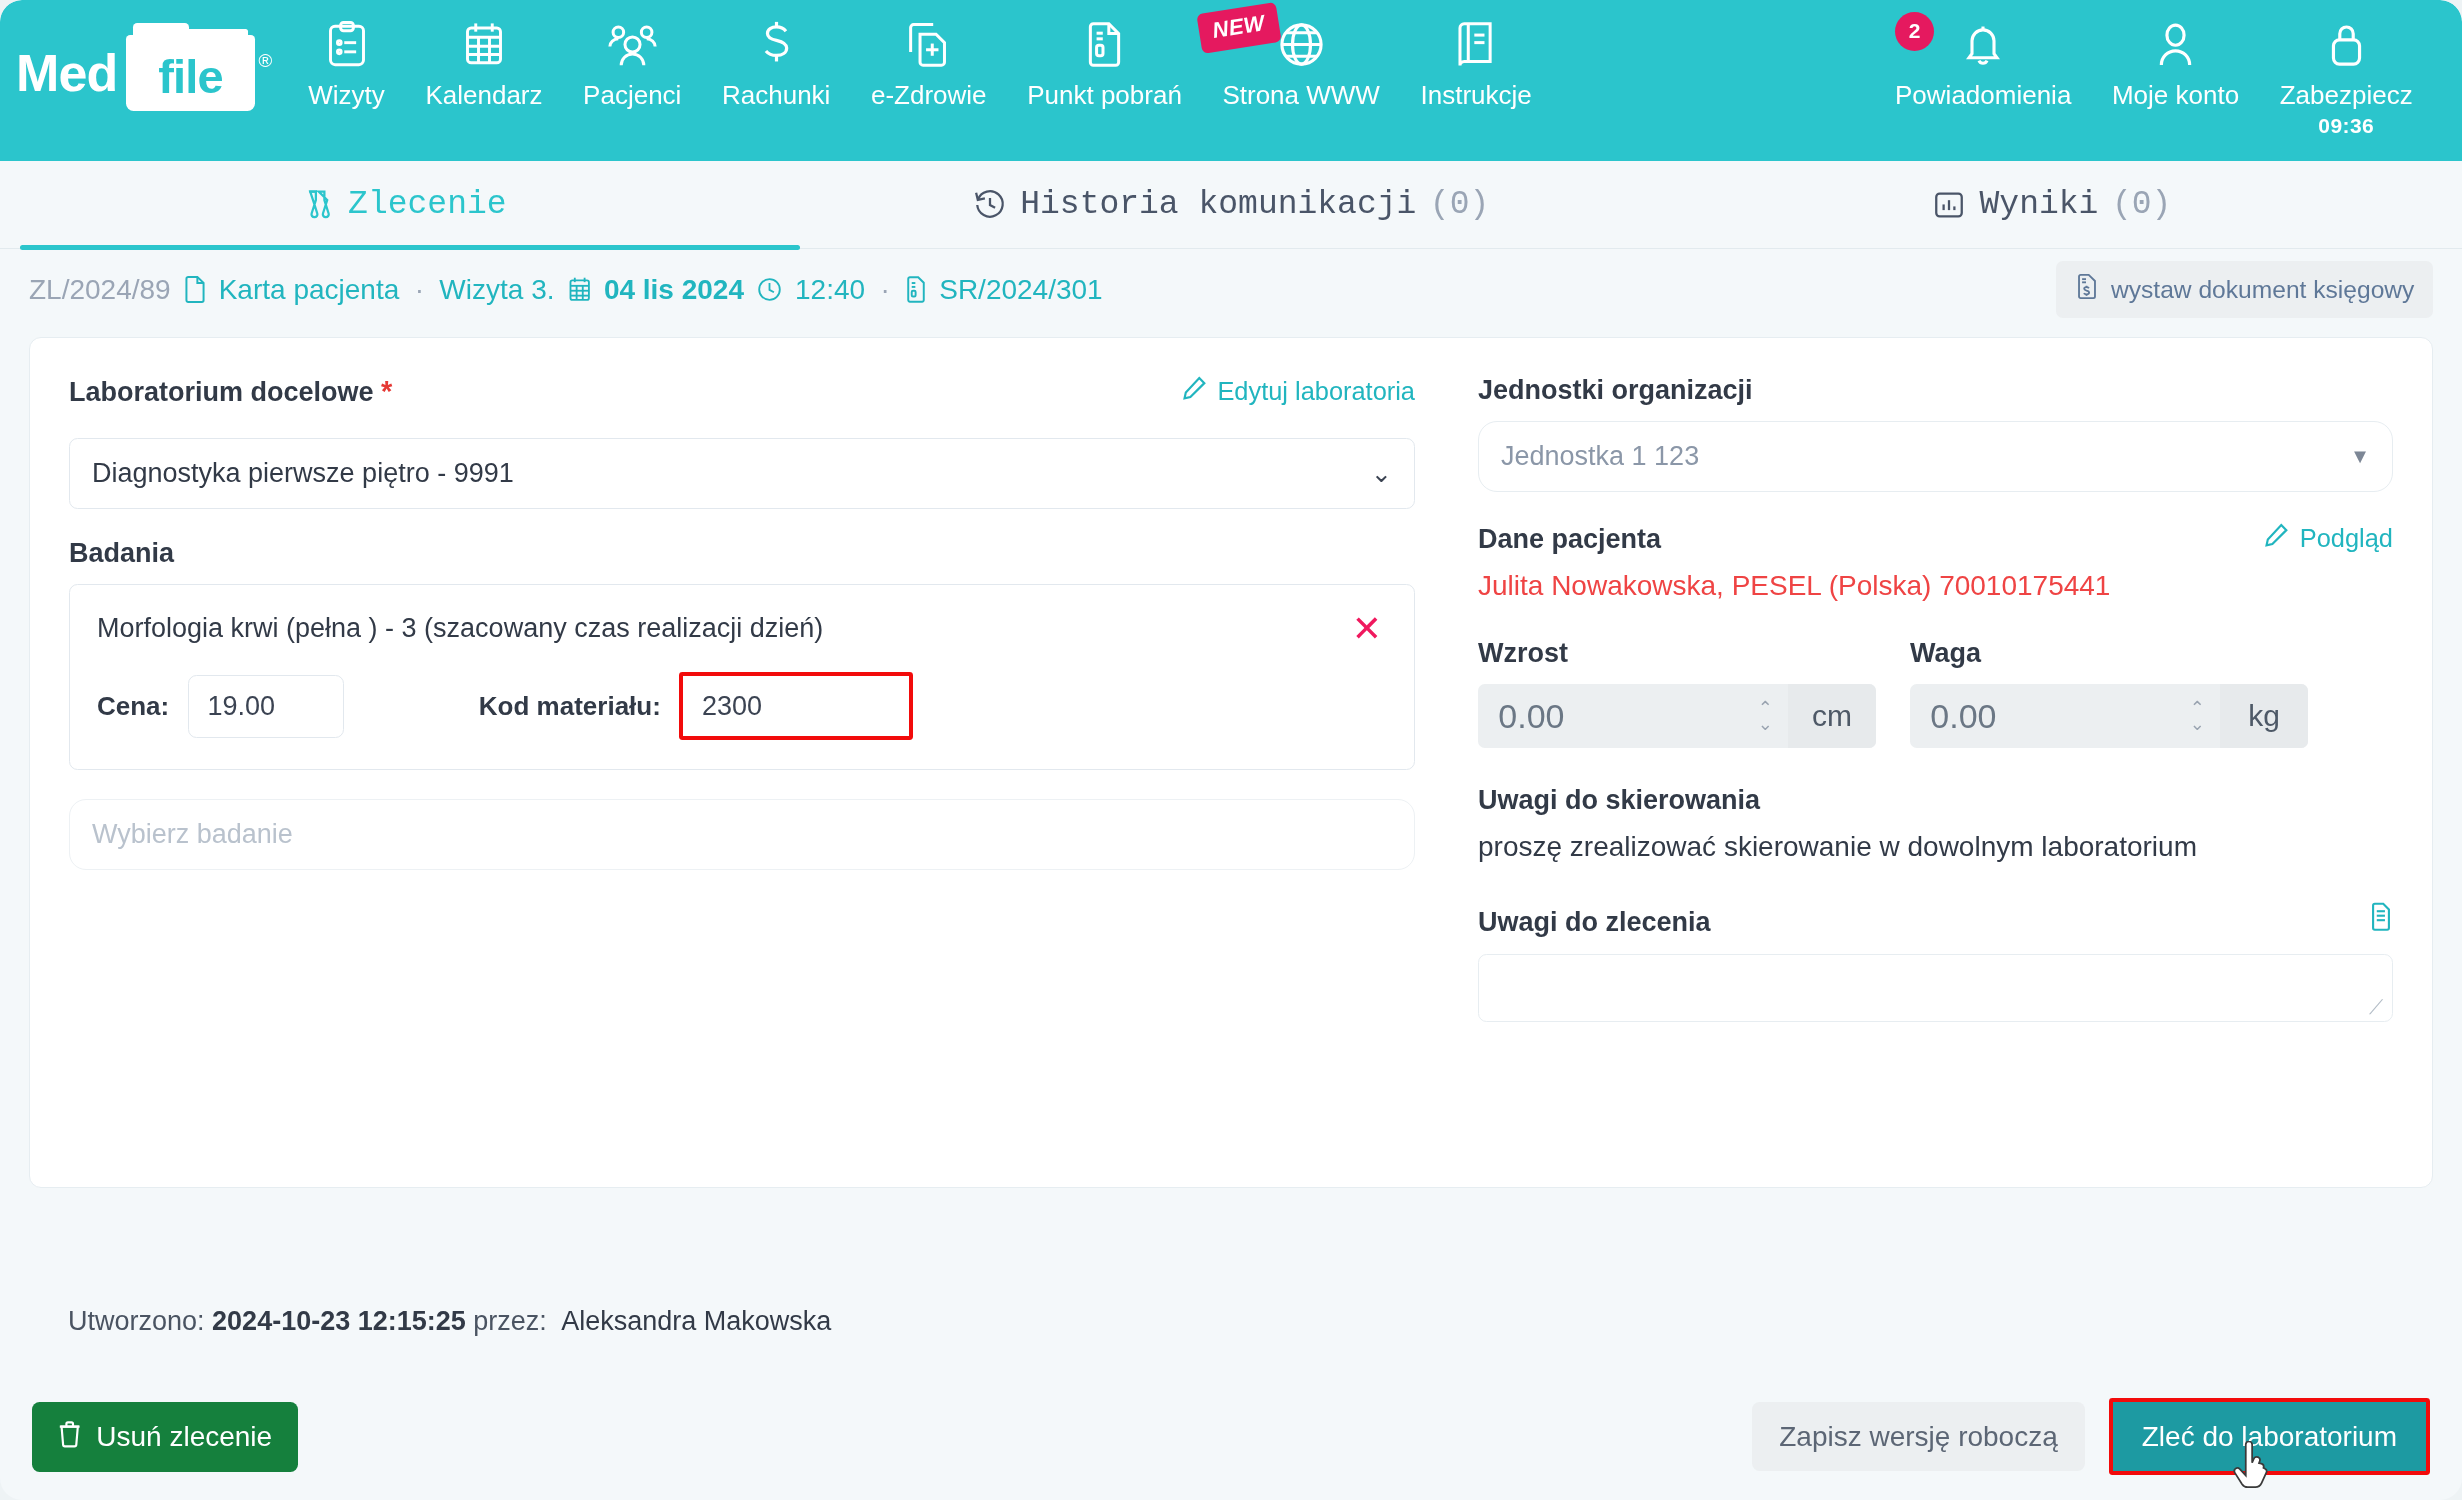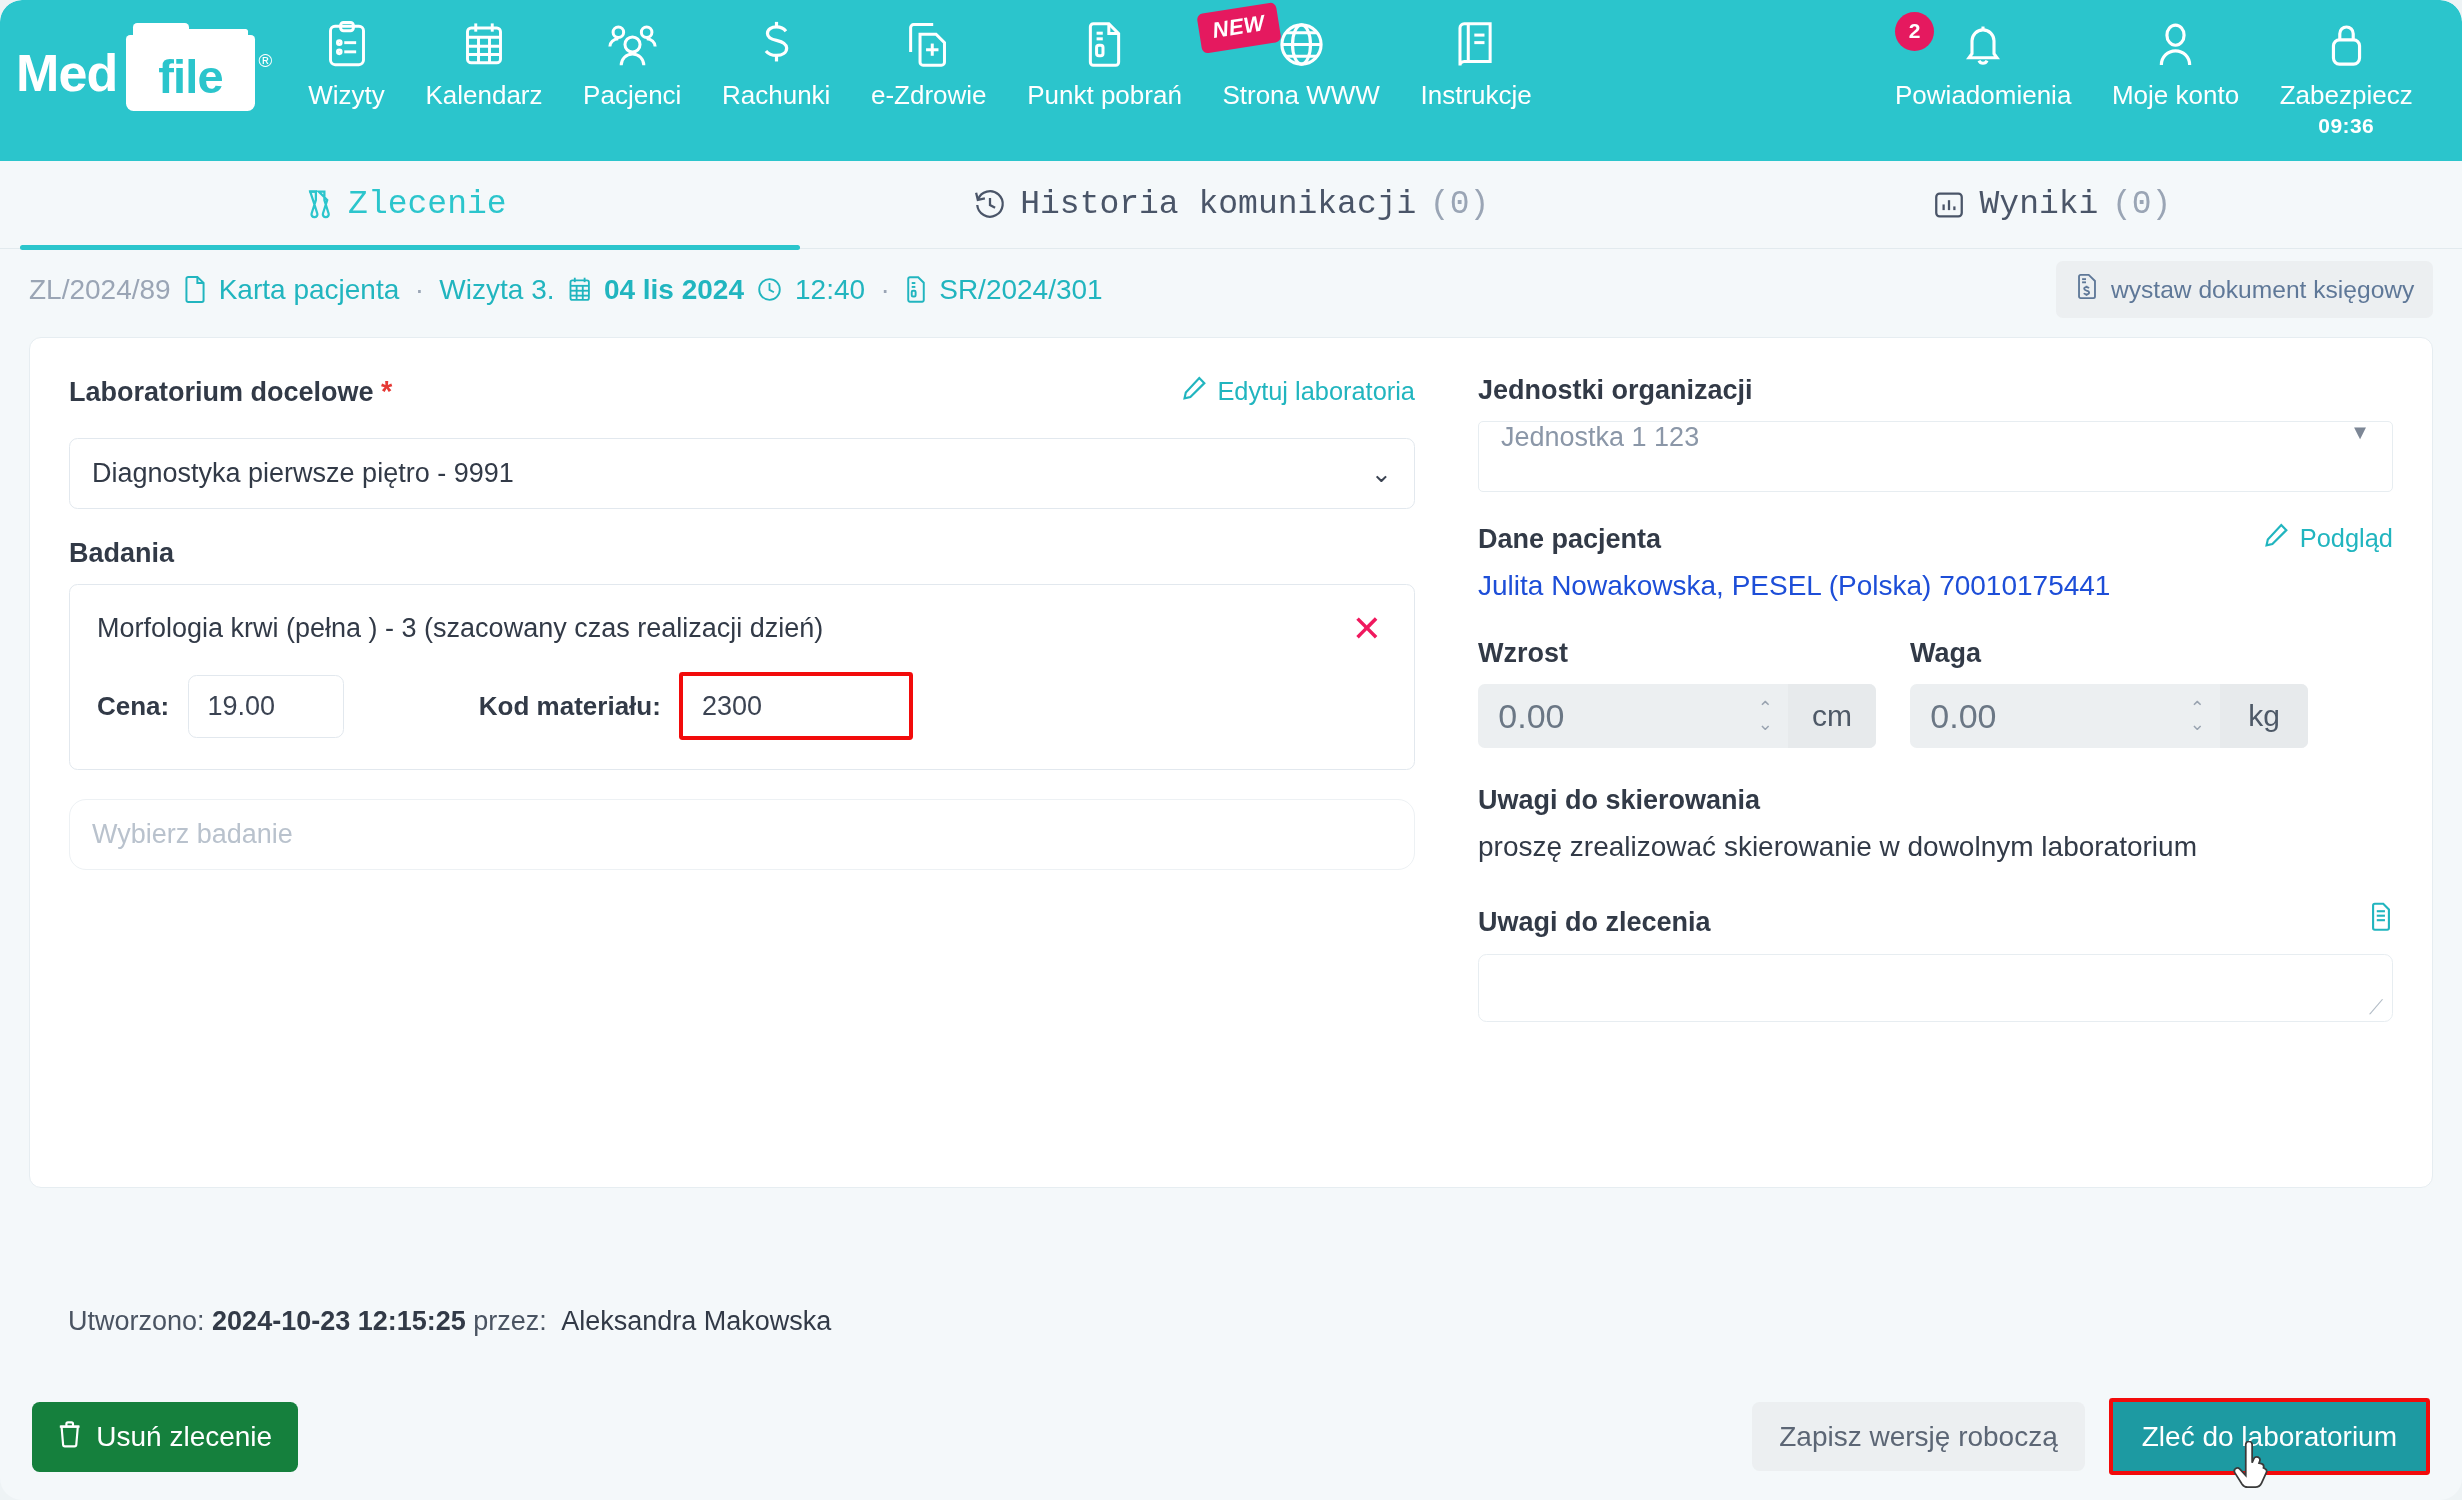--- a/index.html
+++ b/index.html
@@ -331,32 +331,32 @@
     padding: 0 22px;
     font-size: 27px;
     color: #b9c2cd;
     cursor: pointer;
   }
 
   
   .unit-box {
     height: 71px;
     border: 1.7px solid #e7edf1;
-    border-radius: 5px;
-    display: flex;
-    align-items: flex-start;
-    padding: 0 22px;
+    border-radius: 19px;
+    display: flex;
+    align-items: center;
+    padding: 8px 22px;
     font-size: 27px;
     color: #8b97a8;
     position: relative;
     cursor: pointer;
   }
   .patient-line {
     font-size: 28px;
-    color: #1d4ed8;
+    color: #ef4444;
     margin-bottom: 36px;
   }
   .wh-row { display: flex; gap: 34px; margin-bottom: 37px; }
   .wh-col { width: 398px; }
   .stepper {
     display: flex;
     align-items: stretch;
     height: 64px;
     border-radius: 6.8px;
     overflow: hidden;

